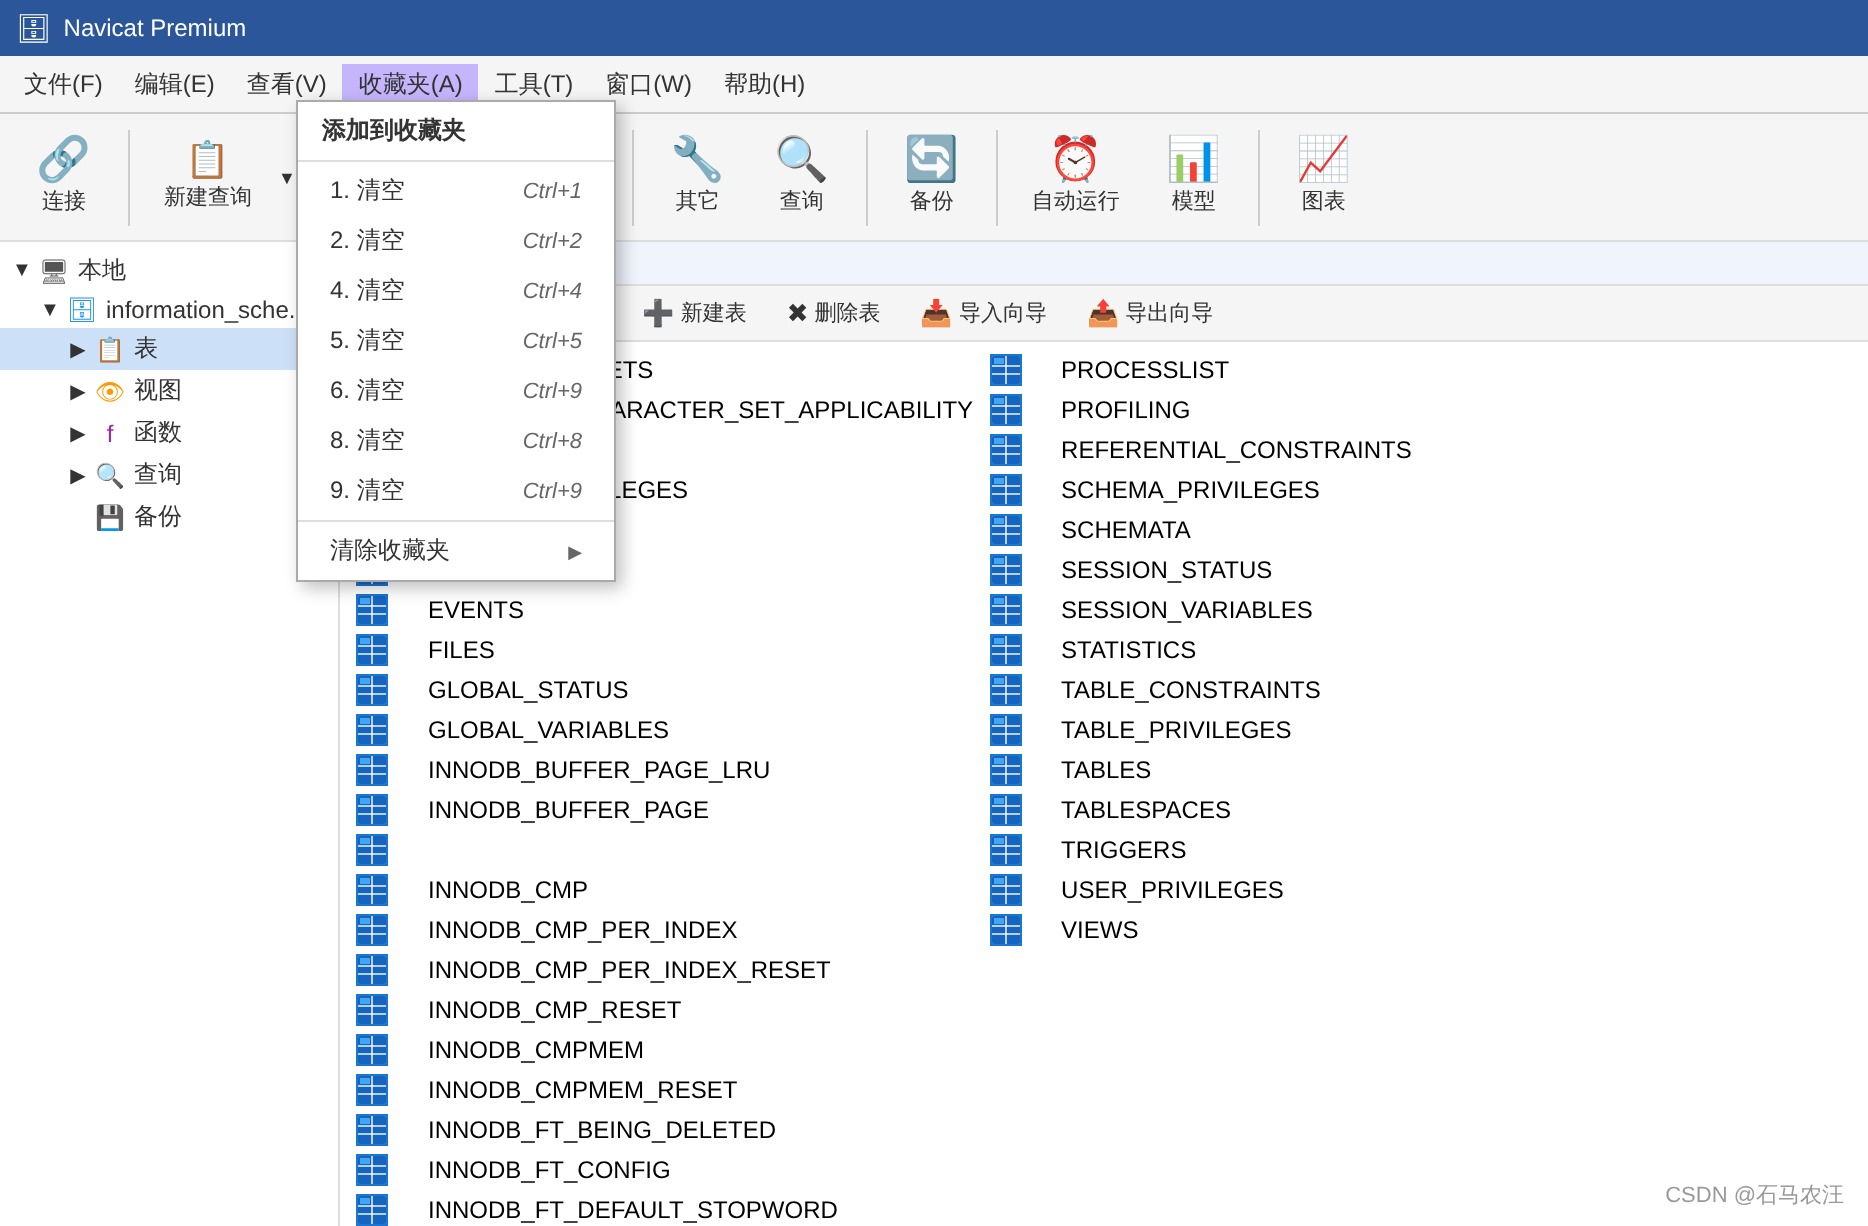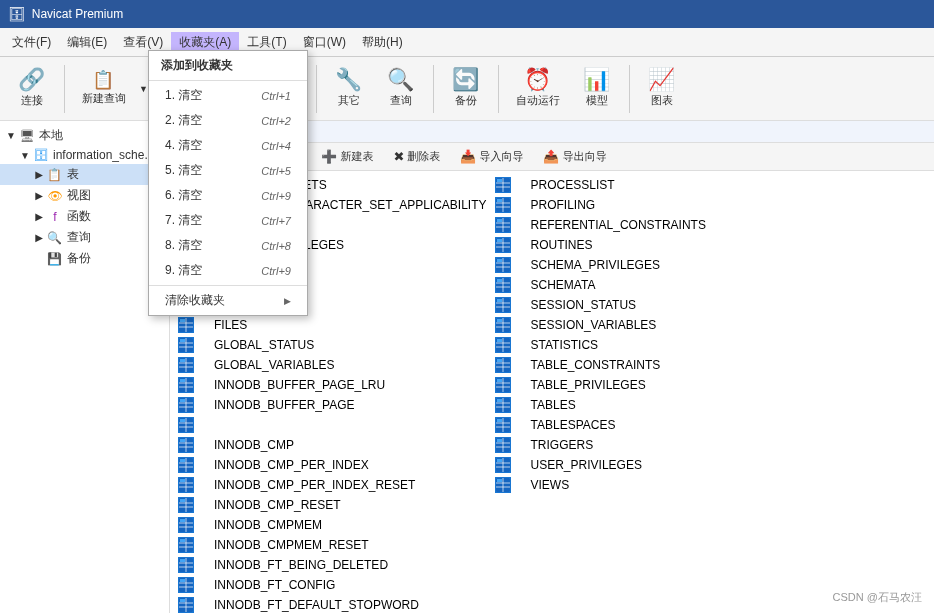--- a/index.html
+++ b/index.html
@@ -674,32 +674,20 @@
           <div class="table-item">
             <div class="table-icon">
     <svg width="14" height="14" viewBox="0 0 14 14">
       <rect x="0" y="0" width="14" height="14" fill="#1565C0" rx="1"></rect>
       <line x1="0" y1="5" x2="14" y2="5" stroke="white" stroke-width="0.7"></line>
       <line x1="0" y1="9" x2="14" y2="9" stroke="white" stroke-width="0.7"></line>
       <line x1="7" y1="0" x2="7" y2="14" stroke="white" stroke-width="0.7"></line>
       <rect x="1" y="1" width="5" height="3" fill="#42A5F5" rx="0"></rect>
     </svg>
   </div>
-            <span>ROUTINES</span>
-          </div>
-          <div class="table-item">
-            <div class="table-icon">
-    <svg width="14" height="14" viewBox="0 0 14 14">
-      <rect x="0" y="0" width="14" height="14" fill="#1565C0" rx="1"></rect>
-      <line x1="0" y1="5" x2="14" y2="5" stroke="white" stroke-width="0.7"></line>
-      <line x1="0" y1="9" x2="14" y2="9" stroke="white" stroke-width="0.7"></line>
-      <line x1="7" y1="0" x2="7" y2="14" stroke="white" stroke-width="0.7"></line>
-      <rect x="1" y="1" width="5" height="3" fill="#42A5F5" rx="0"></rect>
-    </svg>
-  </div>
             <span>SCHEMA_PRIVILEGES</span>
           </div>
           <div class="table-item">
             <div class="table-icon">
     <svg width="14" height="14" viewBox="0 0 14 14">
       <rect x="0" y="0" width="14" height="14" fill="#1565C0" rx="1"></rect>
       <line x1="0" y1="5" x2="14" y2="5" stroke="white" stroke-width="0.7"></line>
       <line x1="0" y1="9" x2="14" y2="9" stroke="white" stroke-width="0.7"></line>
       <line x1="7" y1="0" x2="7" y2="14" stroke="white" stroke-width="0.7"></line>
       <rect x="1" y="1" width="5" height="3" fill="#42A5F5" rx="0"></rect>
@@ -849,24 +837,20 @@
     </div>
     <div class="dropdown-item">
       <span>5. 清空</span>
       <span class="shortcut">Ctrl+5</span>
     </div>
     <div class="dropdown-item">
       <span>6. 清空</span>
       <span class="shortcut">Ctrl+9</span>
     </div>
     <div class="dropdown-item">
-      <span>7. 清空</span>
-      <span class="shortcut">Ctrl+7</span>
-    </div>
-    <div class="dropdown-item">
       <span>8. 清空</span>
       <span class="shortcut">Ctrl+8</span>
     </div>
     <div class="dropdown-item">
       <span>9. 清空</span>
       <span class="shortcut">Ctrl+9</span>
     </div>
     <div class="dropdown-separator"></div>
     <div class="dropdown-item has-submenu">
       <span>清除收藏夹</span>

